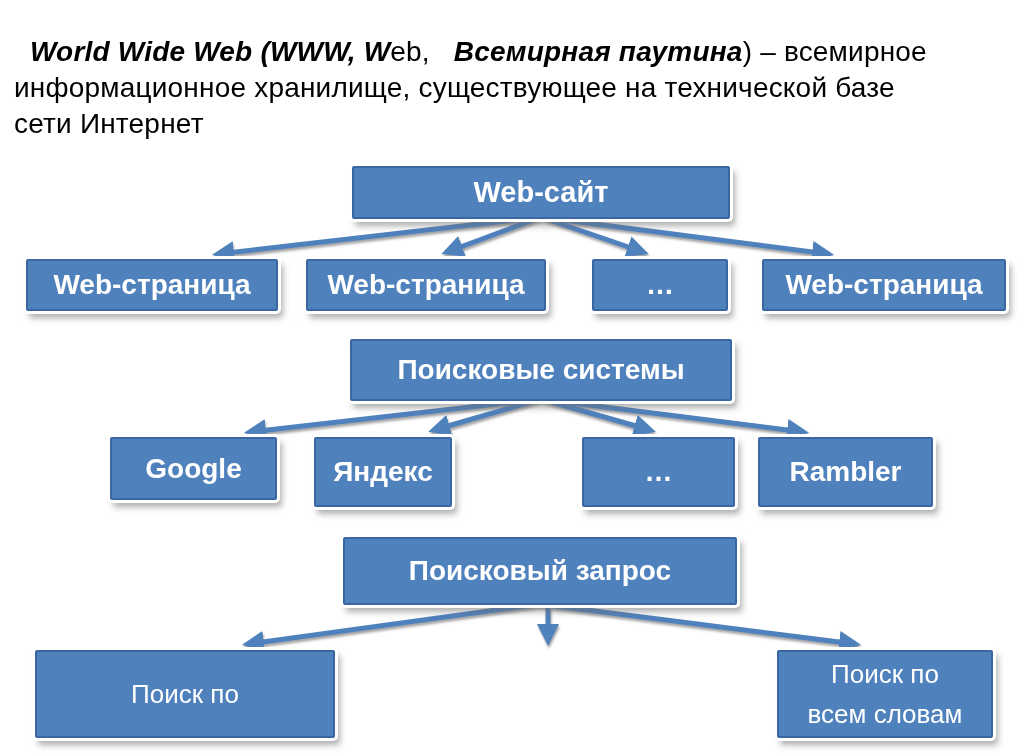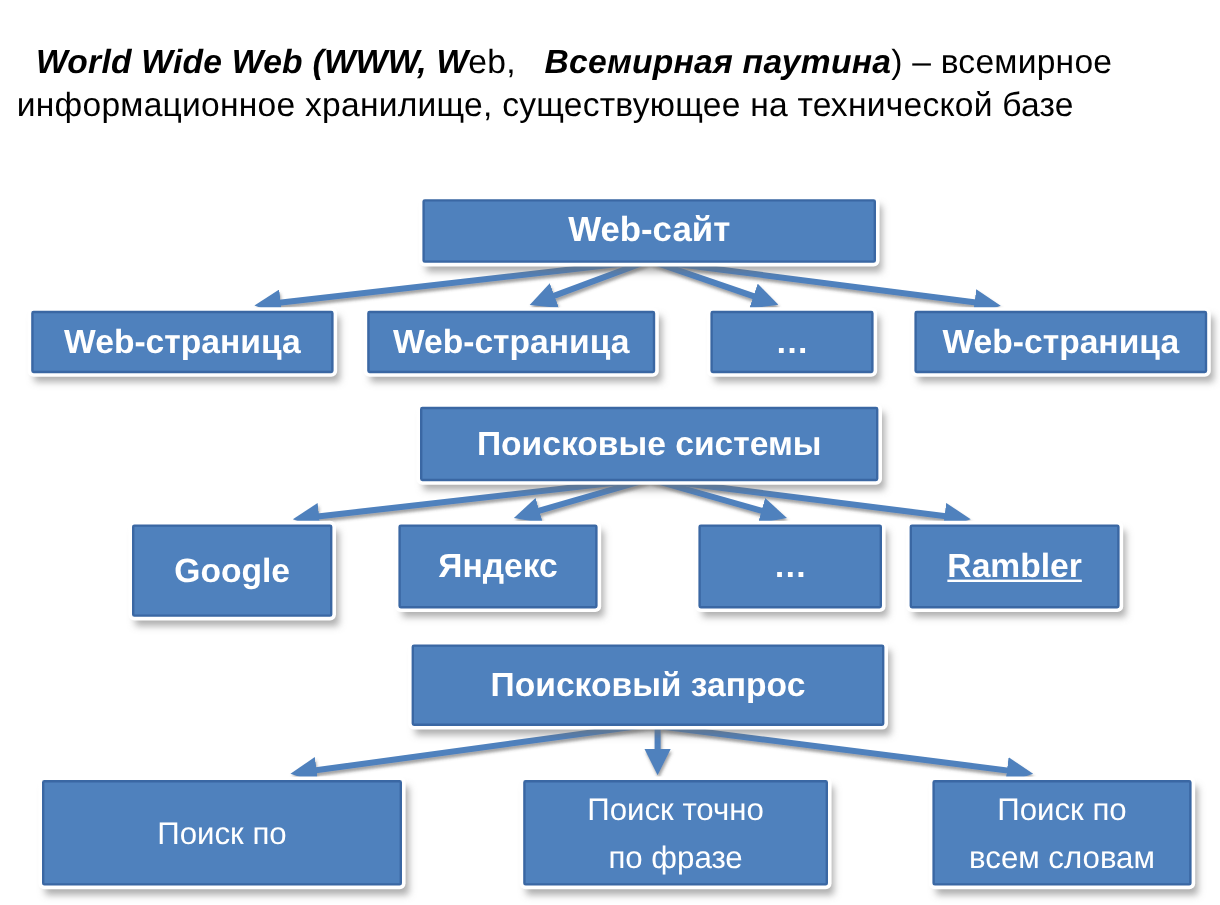--- a/index.html
+++ b/index.html
@@ -66,21 +66,21 @@
     font-weight: normal;
     font-size: 26px;
     line-height: 40px;
   }
 </style>
 </head>
 <body>
 
 <p class="title"><span class="bi">World Wide Web (WWW, W</span><span class="it">eb</span><span>, </span><span class="bi">Всемирная паутина</span><span>) – всемирное</span><br>
 <span>информационное хранилище, существующее на технической базе</span><br>
-</p>
+<span>сети Интернет</span></p>
 
 <div class="diagram">
 
   <svg class="connectors" viewBox="0 0 1017 754" xmlns="http://www.w3.org/2000/svg">
     <defs>
       <marker id="arrowhead" markerWidth="4.4" markerHeight="4.4" refX="3.2" refY="2.2" orient="auto">
         <path d="M0,0 L4.4,2.2 L0,4.4 Z"></path>
       </marker>
       <filter id="arrowShadow" x="-20%" y="-20%" width="140%" height="160%">
         <feDropShadow dx="1" dy="2.5" stdDeviation="1.2" flood-color="#444444" flood-opacity="0.5"></feDropShadow>
@@ -118,40 +118,37 @@
     <span>…</span>
   </div>
   <div class="node" style="left:762px; top:259px; width:244px; height:52px;">
     <span>Web-страница</span>
   </div>
 
   <div class="node" style="left:350px; top:339px; width:382px; height:62px;">
     <span>Поисковые системы</span>
   </div>
 
-  <div class="node" style="left:110px; top:437px; width:167px; height:77px;">
+  <div class="node" style="left:110px; top:437px; width:167px; height:63px;">
     <span>Google</span>
   </div>
-  <div class="node" style="left:332px; top:437px; width:166px; height:70px;">
+  <div class="node" style="left:314px; top:437px; width:138px; height:70px;">
     <span>Яндекс</span>
   </div>
   <div class="node" style="left:582px; top:437px; width:153px; height:70px;">
     <span>…</span>
   </div>
-  <div class="node" style="left:758px; top:437px; width:175px; height:70px;text-decoration:underline;">
+  <div class="node" style="left:758px; top:437px; width:175px; height:70px;">
     <span>Rambler</span>
   </div>
 
   <div class="node" style="left:343px; top:537px; width:394px; height:68px;">
     <span>Поисковый запрос</span>
   </div>
 
   <div class="node regular" style="left:35px; top:650px; width:300px; height:88px;">
     <span><span>Поиск по</span><br></span>
   </div>
-  <div class="node regular" style="left:436px; top:650px; width:254px; height:88px;">
-    <span><span>Поиск точно</span><br><span>по фразе</span></span>
-  </div>
   <div class="node regular" style="left:777px; top:650px; width:216px; height:88px;">
     <span><span>Поиск по</span><br><span>всем словам</span></span>
   </div>
 
 </div>
 
 </body></html>

